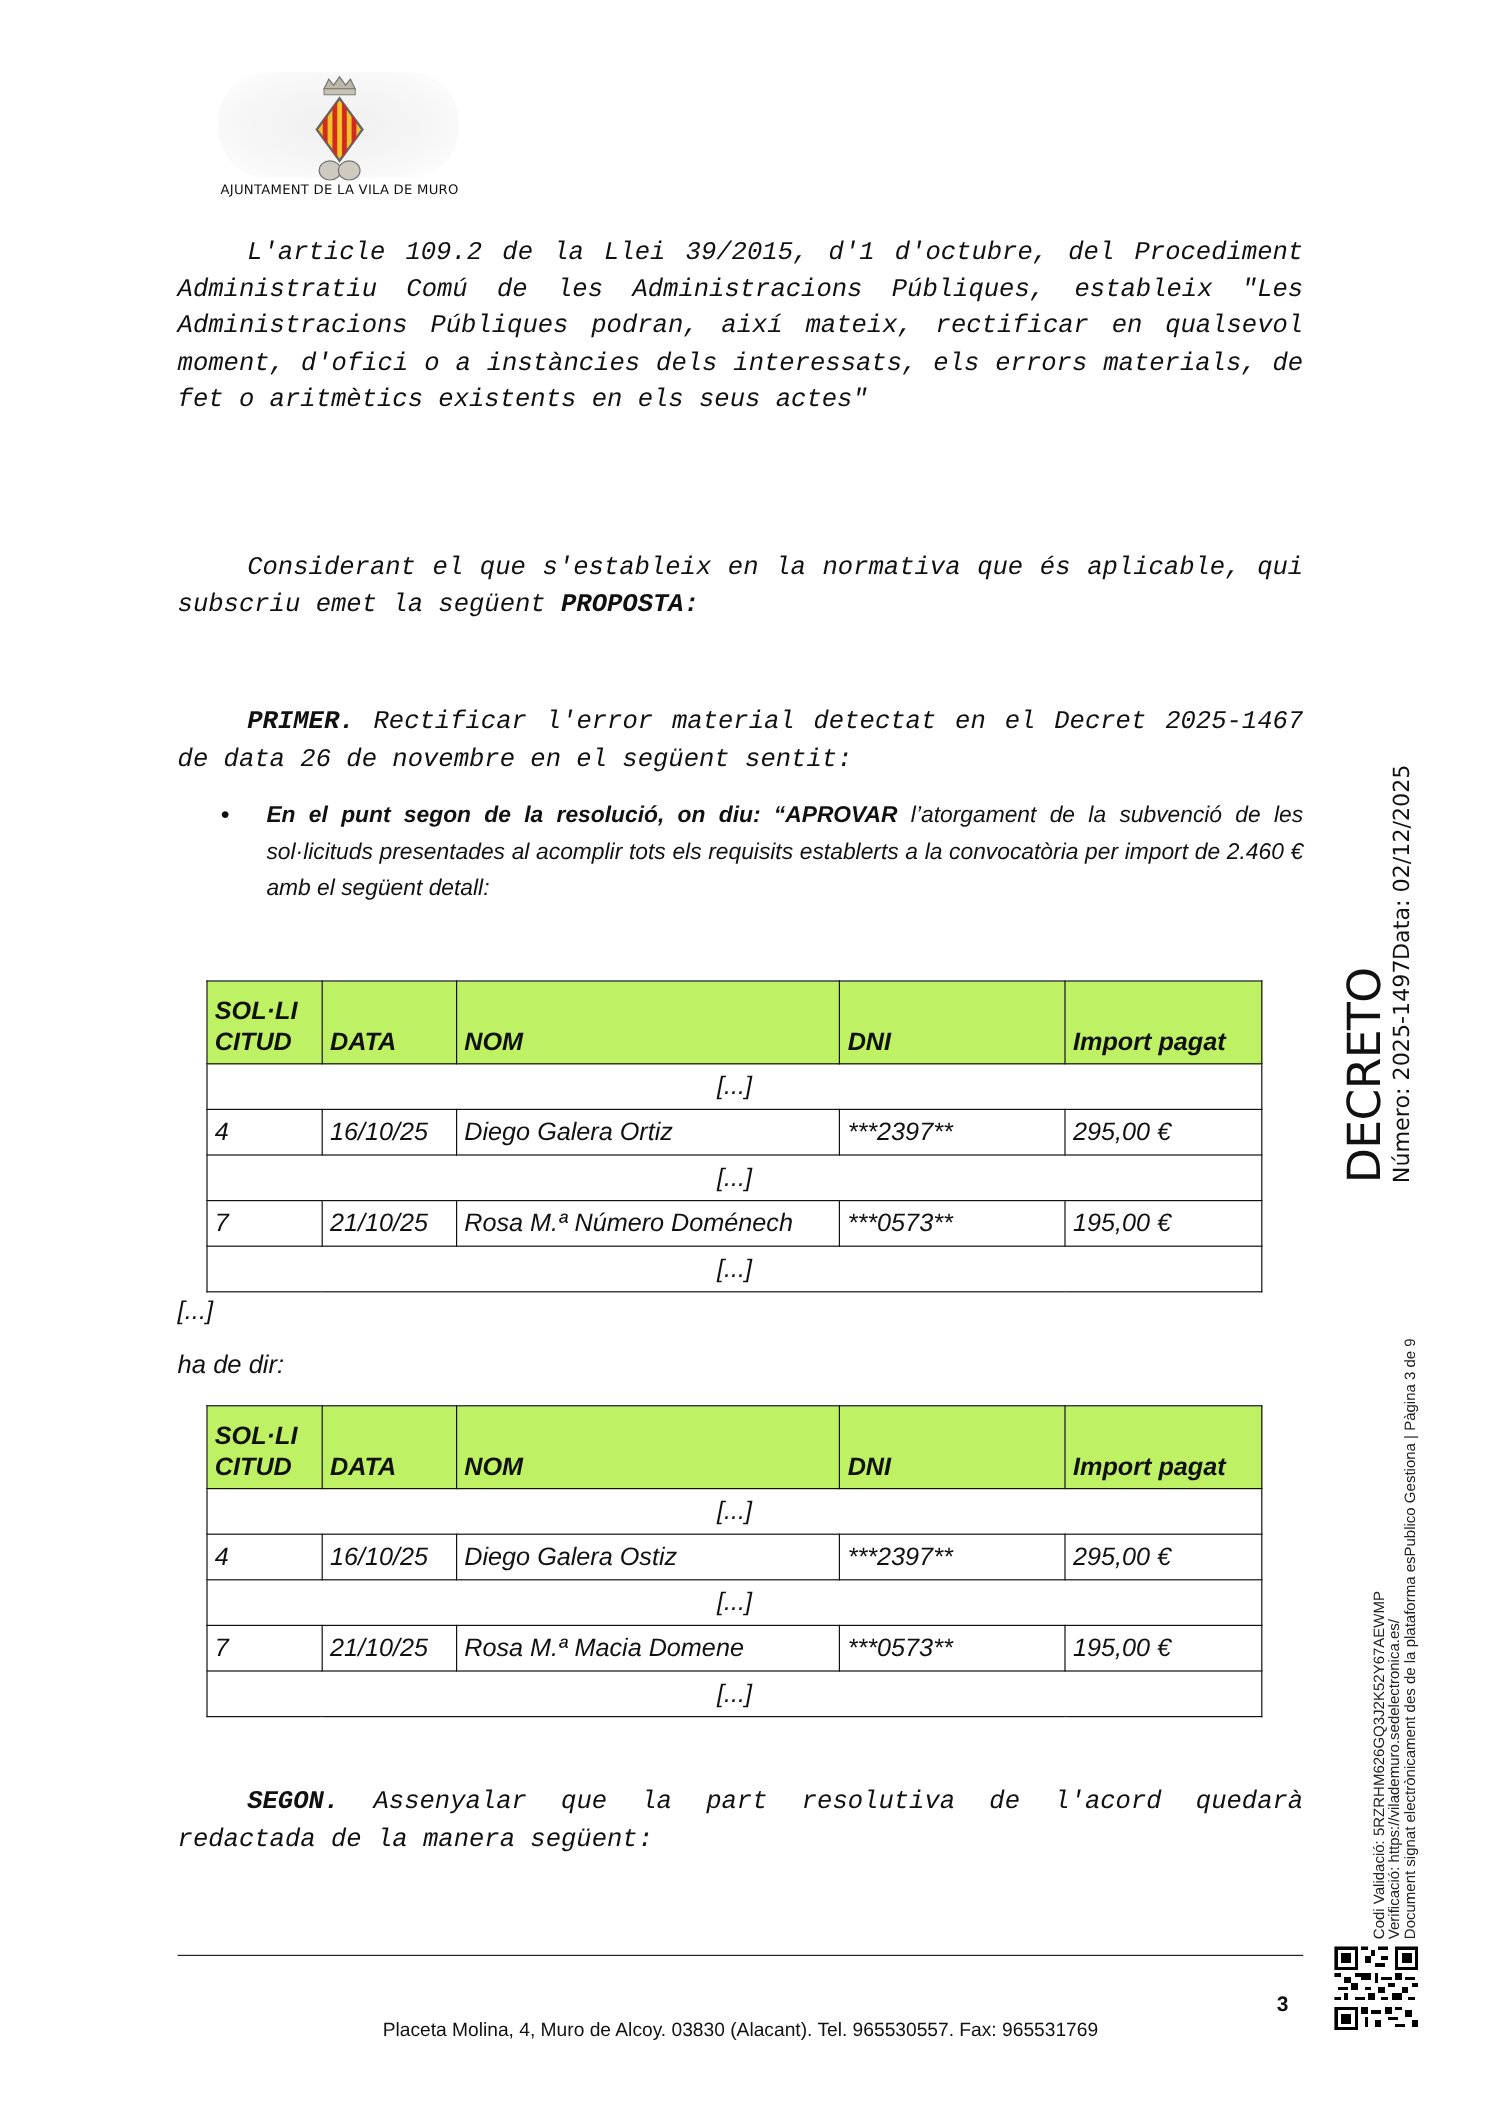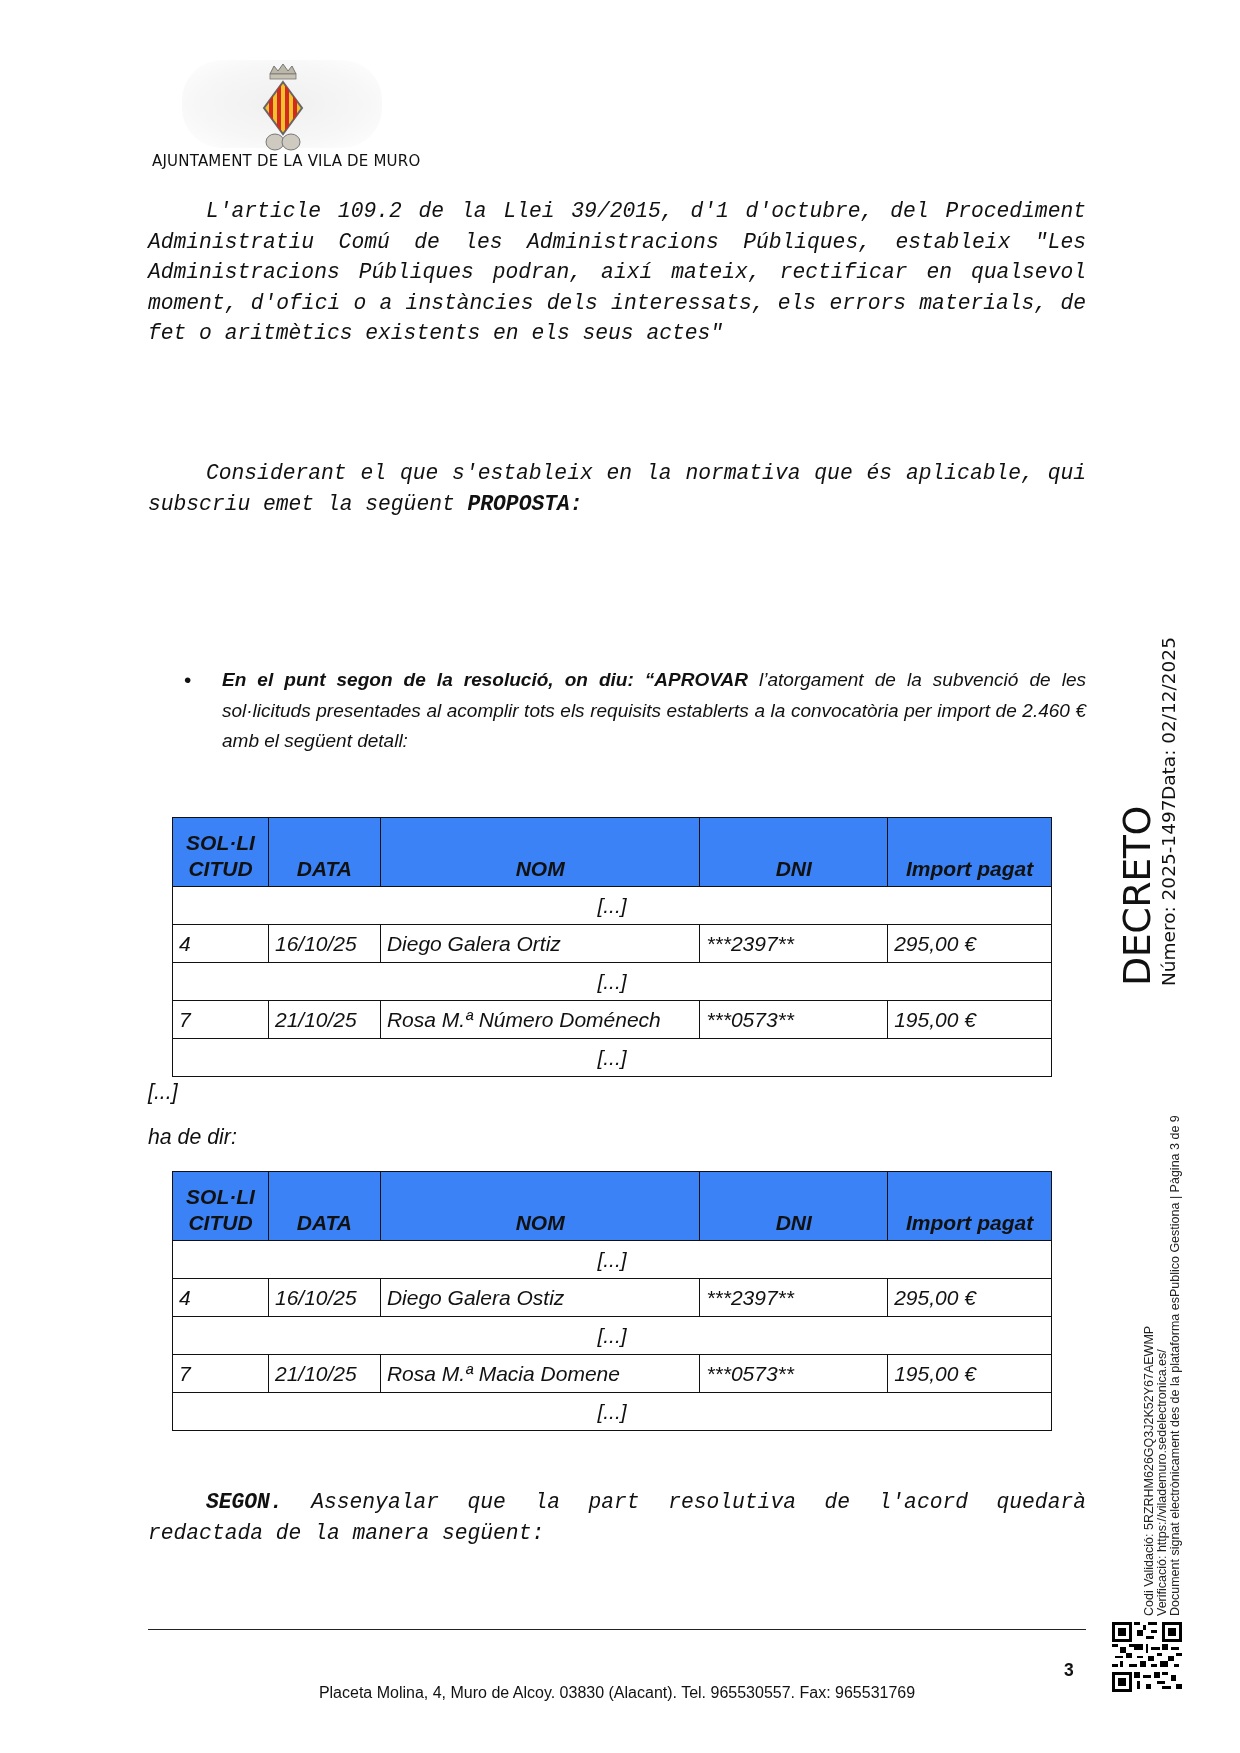--- a/index.html
+++ b/index.html
@@ -6,37 +6,37 @@
   body { width: 1240px; height: 1753px; position: relative; overflow: hidden;
          font-family: "Liberation Sans", sans-serif; color: #111; }
   .page { position: absolute; left: 0; top: 0; width: 1240px; height: 1753px; }
 
   
   .logo { position: absolute; left: 152px; top: 56px; width: 262px; height: 118px; }
   .logo-bg { position: absolute; left: 30px; top: 4px; width: 200px; height: 88px;
              border-radius: 40px; background: radial-gradient(ellipse at center, #eeeeee 0%, #f6f6f6 60%, #ffffff 100%); opacity: .9; }
   .logo-shield { position: absolute; left: 108px; top: 6px; width: 46px; height: 92px; }
   .logo-text { position: absolute; left: 0; top: 96px; width: 262px; text-align: center;
-               font-family: "DejaVu Sans", sans-serif; font-size: 15px; letter-spacing: 0.2px; color: #111; white-space: nowrap; }
+               font-family: "DejaVu Sans", sans-serif; font-size: 11px; letter-spacing: 0.2px; color: #111; white-space: nowrap; }
 
   
   .para { position: absolute; left: 148px; width: 938px; font-size: 21.3px; line-height: 30.5px;
           font-style: italic; text-align: justify; text-align-last: left; font-family: Liberation Mono, monospace; }
   .para .ind { display: inline-block; width: 58px; }
   .para b { font-weight: bold; }
   .bullet-wrap { position: absolute; left: 148px; width: 938px; }
   .bullet-dot { position: absolute; left: 36px; top: 0; font-size: 21px; line-height: 30.5px; }
   .bullet-text { position: absolute; left: 74px; width: 864px; font-size: 19px; line-height: 30.5px;
                  font-style: italic; text-align: justify; text-align-last: left; }
 
   
   table.grid { position: absolute; left: 172px; width: 880px; border-collapse: collapse;
                font-size: 21px; font-style: italic; }
   table.grid th, table.grid td { border: 1.6px solid #111; padding: 0 6px; vertical-align: middle; text-align: left; }
-  table.grid th { background: #3b82f6; font-weight: bold; height: 64px; vertical-align: bottom; padding-bottom: 4px; line-height: 26px; text-align: center; }
+  table.grid th { background: #bef264; font-weight: bold; height: 64px; vertical-align: bottom; padding-bottom: 4px; line-height: 26px; }
   table.grid td { height: 37px; line-height: 24px; }
   table.grid td.ellipsis { text-align: center; }
   col.c1 { width: 96px; } col.c2 { width: 112px; } col.c3 { width: 320px; } col.c4 { width: 188px; } col.c5 { width: 164px; }
 
   .lone { position: absolute; left: 148px; font-size: 21.3px; font-style: italic; line-height: 30px; }
 
   
   .footer-rule { position: absolute; left: 148px; top: 1629px; width: 938px; height: 0; border-top: 1.6px solid #222; }
   .footer-name { position: absolute; left: 148px; top: 1660px; width: 938px; text-align: center;
                  font-size: 17.5px; font-weight: bold; }
@@ -83,20 +83,23 @@
 
   <div class="para" style="top:196px;">
     <span class="ind"></span><span>L'article 109.2 de la Llei 39/2015, d'1 d'octubre, del Procediment Administratiu Comú de les Administracions Públiques, estableix "Les Administracions Públiques podran, així mateix, rectificar en qualsevol moment, d'ofici o a instàncies dels interessats, els errors materials, de fet o aritmètics existents en els seus actes"</span>
   </div>
 
 
   <div class="para" style="top:458px;">
     <span class="ind"></span><span>Considerant el que s'estableix en la normativa que és aplicable, qui subscriu emet la següent </span><b>PROPOSTA:</b>
   </div>
 
+  <div class="para" style="top:587px;">
+    <span class="ind"></span><b>PRIMER.</b><span> Rectificar l'error material detectat en el Decret 2025-1467 de data 26 de novembre en el següent sentit:</span>
+  </div>
 
   <div class="bullet-wrap" style="top:665px;">
     <span class="bullet-dot">•</span>
     <div class="bullet-text">
       <b>En el punt segon de la resolució, on diu: “APROVAR</b><span> l’atorgament de la subvenció de les sol·licituds presentades al acomplir tots els requisits establerts a la convocatòria per import de 2.460 € amb el següent detall:</span>
     </div>
   </div>
 
   <table class="grid" style="top:817px;">
     <colgroup>

